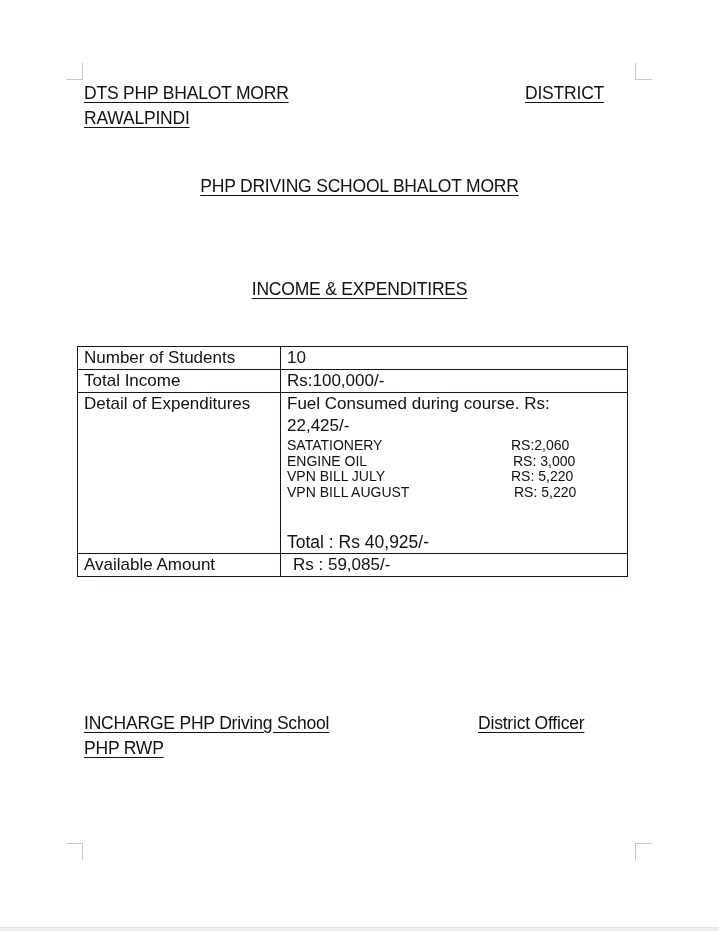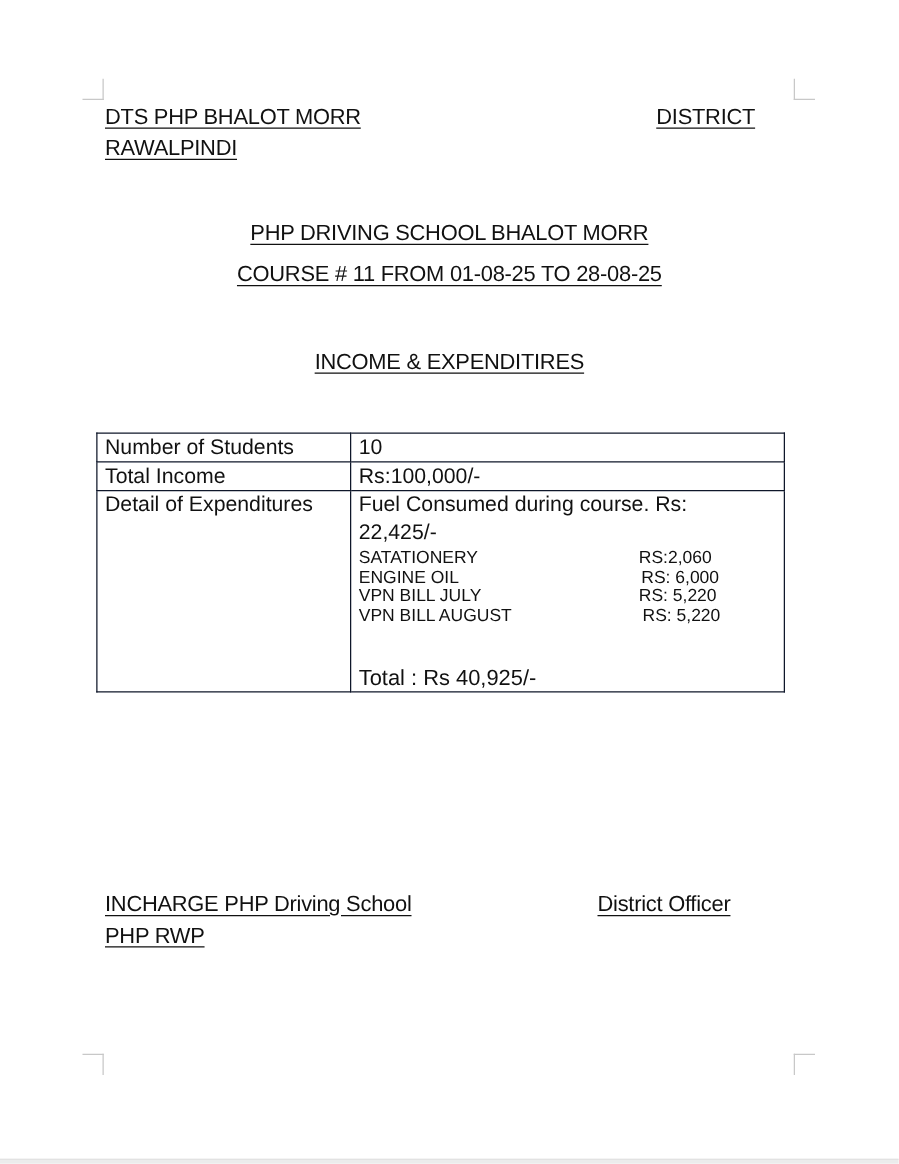--- a/index.html
+++ b/index.html
@@ -33,21 +33,20 @@
   <div class="corner c-tl"></div>
   <div class="corner c-tr"></div>
   <div class="corner c-bl"></div>
   <div class="corner c-br"></div>
 
   <div class="t u" style="left:84px; top:83px;">DTS PHP BHALOT MORR</div>
   <div class="t u" style="left:84px; top:108px;">RAWALPINDI</div>
   <div class="t u" style="left:495px; top:83px;margin-left:30px;">DISTRICT</div>
 
   <div class="t u center" style="top:176px;">PHP DRIVING SCHOOL BHALOT MORR</div>
-  <div class="t u center" style="top:209px;">COURSE # 11 FROM 01-08-25 TO 28-08-25</div>
   <div class="t u center" style="top:279px;">INCOME &amp; EXPENDITIRES</div>
 
   <table class="fin">
     <tbody>
         <tr>
       <td class="lab">Number of Students</td>
       <td>10</td>
     </tr>
     <tr>
       <td class="lab">Total Income</td>
@@ -58,34 +57,38 @@
       <td>
         <div>Fuel Consumed during course. Rs:</div>
         <div>22,425/-</div>
         <div class="items">
           <div class="item-row">
             <span class="item-name">SATATIONERY</span>
             <span class="item-val">RS:2,060</span>
           </div>
           <div class="item-row">
             <span class="item-name">ENGINE OIL</span>
-            <span class="item-val" style="left:226px;">RS: 6,000</span>
+            <span class="item-val" style="left:226px;">RS: 3,000</span>
           </div>
           <div class="item-row">
             <span class="item-name">VPN BILL JULY</span>
             <span class="item-val">RS: 5,220</span>
           </div>
           <div class="item-row">
             <span class="item-name">VPN BILL AUGUST</span>
             <span class="item-val" style="left:227px;">RS: 5,220</span>
           </div>
         </div>
         <div class="total">Total : Rs 40,925/-</div>
       </td>
     </tr>
+    <tr>
+      <td class="lab">Available Amount</td>
+      <td style="padding-left:12px;">Rs : 59,085/-</td>
+    </tr>
   </tbody>
     </table>
 
   <div class="t u" style="left:84px; top:713px;">INCHARGE PHP Driving School</div>
   <div class="t u" style="left:84px; top:738px;">PHP RWP</div>
   <div class="t u" style="left:474px; top:713px; padding-left:4px;">District Officer</div>
 </div>
 <div class="page-bottom"></div>
 
 </body></html>

